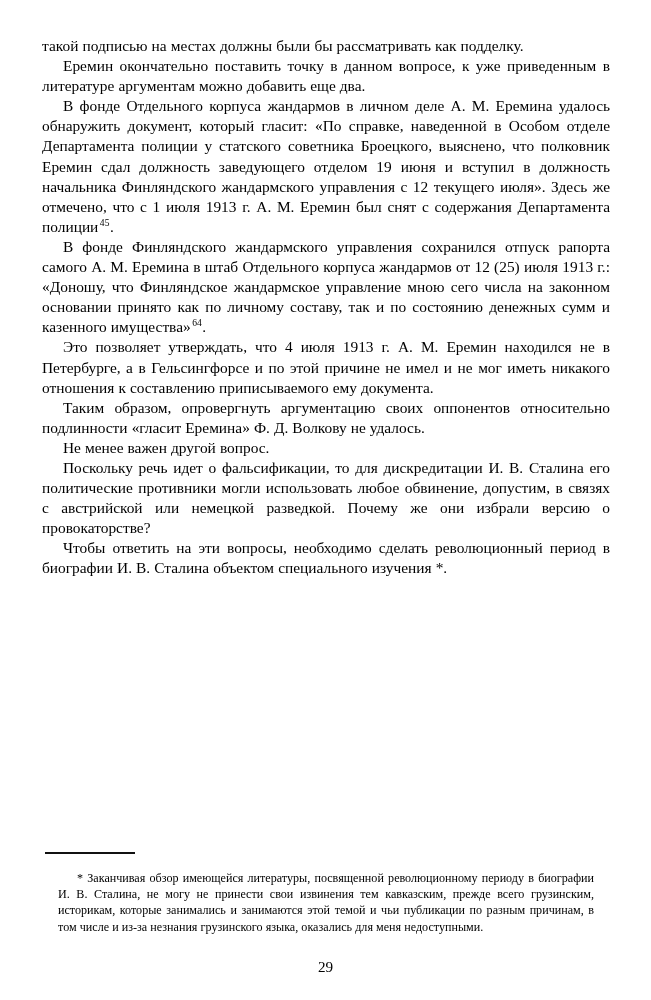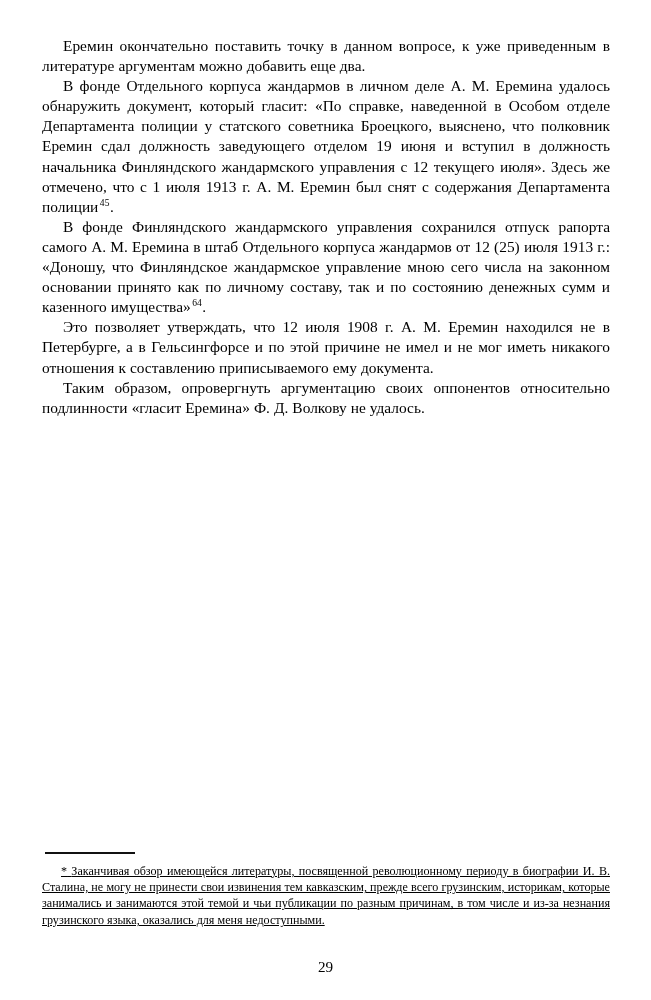--- a/index.html
+++ b/index.html
@@ -68,67 +68,70 @@
   .fn-rule {
     width: 90px;
     height: 1.6px;
     background: #111111;
     margin: 0 0 9px 3px;
     border: 0;
     padding: 0;
   }
 
   p.footnote {
-    margin: 0;
+    margin: 16px;
     padding: 0;
     font-size: 12.1px;
     line-height: 16.4px;
     text-align: justify;
     text-indent: 19px;
     word-spacing: 0.1px;
-    text-decoration: underline;
   }
 
   .page-number {
     position: absolute;
     left: 0;
     top: 958px;
     width: 651px;
     text-align: center;
     font-size: 15.2px;
     line-height: 18px;
   }
 </style>
 </head>
 <body>
 
 <div class="page">
 
   <div class="body-block">
 
+    <p class="para cont">такой подписью на местах должны были бы рассматривать как подделку.</p>
 
     <p class="para">Еремин окончательно поставить точку в данном вопросе, к уже приведенным в литературе аргументам можно добавить еще два.</p>
 
     <p class="para">
       <span>В фонде Отдельного корпуса жандармов в личном деле А. М. Еремина удалось обнаружить документ, который гласит: «По справке, наведенной в Особом отделе Департамента полиции у статского советника Броецкого, выяснено, что полковник Еремин сдал должность заведующего отделом 19 июня и вступил в должность начальника Финляндского жандармского управления с 12 текущего июля». Здесь же отмечено, что с 1 июля 1913 г. А. М. Еремин был снят с содержания Департамента полиции</span><sup class="fn-ref">45</sup><span>.</span>
     </p>
 
     <p class="para">
       <span>В фонде Финляндского жандармского управления сохранился отпуск рапорта самого А. М. Еремина в штаб Отдельного корпуса жандармов от 12 (25) июля 1913 г.: «Доношу, что Финляндское жандармское управление мною сего числа на законном основании принято как по личному составу, так и по состоянию денежных сумм и казенного имущества»</span><sup class="fn-ref">64</sup><span>.</span>
     </p>
 
-    <p class="para">Это позволяет утверждать, что 12 июля 1908 г. А. М. Еремин находился не в Петербурге, а в Гельсингфорсе и по этой причине не имел и не мог иметь никакого отношения к составлению приписываемого ему документа.</p>
+    <p class="para">Это позволяет утверждать, что 4 июля 1913 г. А. М. Еремин находился не в Петербурге, а в Гельсингфорсе и по этой причине не имел и не мог иметь никакого отношения к составлению приписываемого ему документа.</p>
 
     <p class="para">Таким образом, опровергнуть аргументацию своих оппонентов относительно подлинности «гласит Еремина» Ф. Д. Волкову не удалось.</p>
 
 
 
+    <p class="para">Не менее важен другой вопрос.</p>
+
+    <p class="para">Поскольку речь идет о фальсификации, то для дискредитации И. В. Сталина его политические противники могли использовать любое обвинение, допустим, в связях с австрийской или немецкой разведкой. Почему же они избрали версию о провокаторстве?</p>
 
 
-
+    <p class="para">Чтобы ответить на эти вопросы, необходимо сделать революционный период в биографии И. В. Сталина объектом специального изучения *.</p>
 
   </div>
 
   <div class="footnote-block">
     <div class="fn-rule"></div>
     <p class="footnote">
       <span>*</span>
       <span>Заканчивая обзор имеющейся литературы, посвященной революционному периоду в биографии И. В. Сталина, не могу не принести свои извинения тем кавказским, прежде всего грузинским, историкам, которые занимались и занимаются этой темой и чьи публикации по разным причинам, в том числе и из-за незнания грузинского языка, оказались для меня недоступными.</span>
     </p>
   </div>

